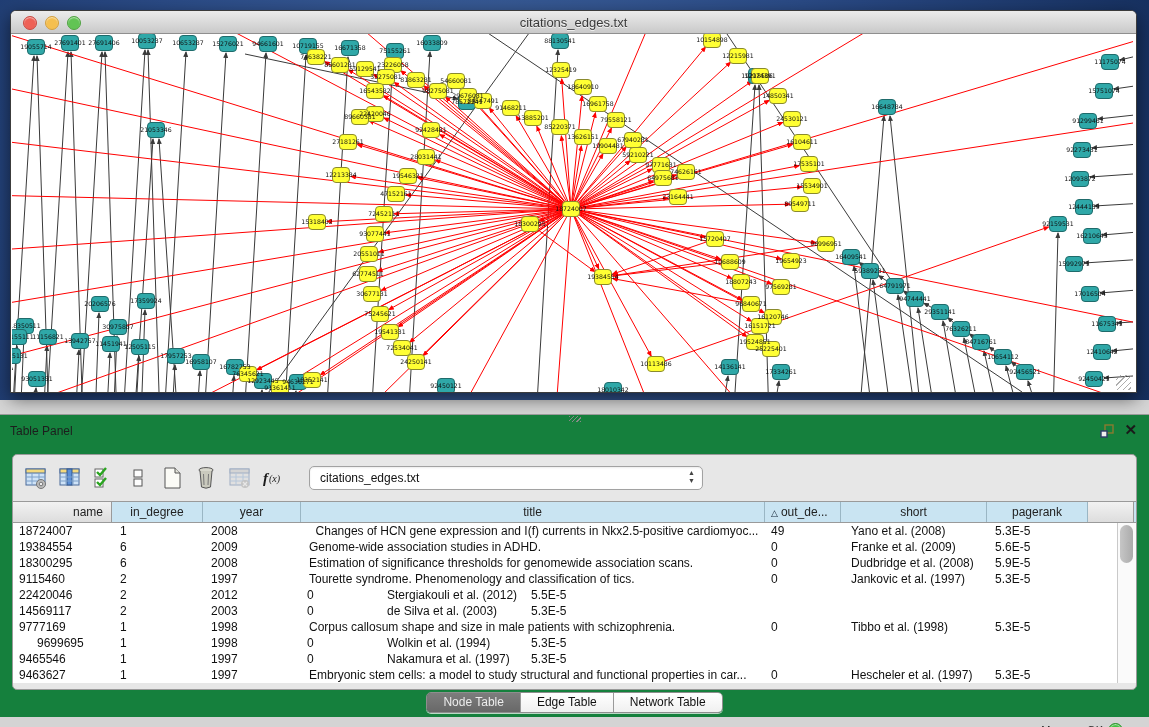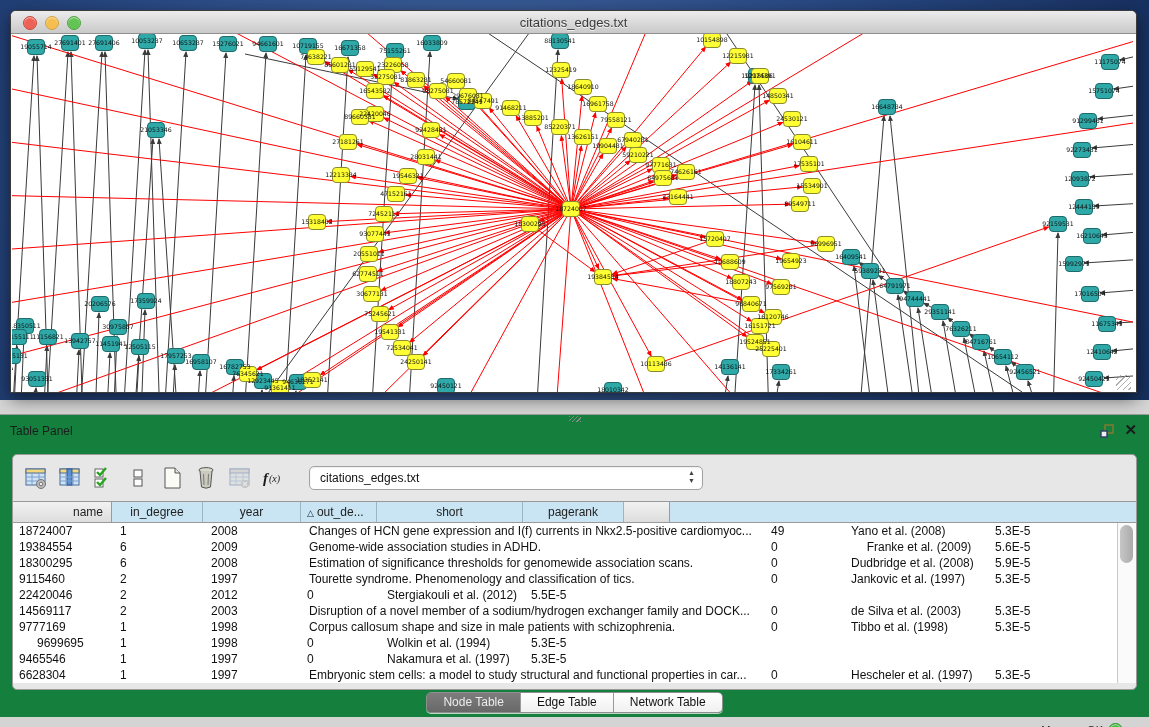--- a/index.html
+++ b/index.html
@@ -618,43 +618,44 @@
         </span>
       <div class="combo">
         <span class="combo-text">citations_edges.txt</span>
         <span class="combo-stepper">▲<br>▼</span>
       </div>
     </div>
     <div class="thead" id="thead">
         <div class="th gray" style="width: 99px; text-align: right; padding-right: 8px;"><span>name</span></div>
         <div class="th" style="width: 91px; text-align: center;"><span>in_degree</span></div>
         <div class="th" style="width: 98px; text-align: center;"><span>year</span></div>
+        <div class="th" style="width: 464px; text-align: center;"><span>title</span></div>
         <div class="th" style="width: 76px; text-align: left;"><span class="sort">△</span><span>out_de...</span></div>
         <div class="th" style="width: 146px; text-align: center;"><span>short</span></div>
         <div class="th" style="width: 101px; text-align: center;"><span>pagerank</span></div>
         <div class="th gray" style="width: 46px;"></div>
       </div>
     <div class="tbody">
       <div id="tbody-rows">
           <div class="tr">
             <div class="td" style="width: 99px; padding-left: 6px;">18724007</div>
             <div class="td" style="width: 91px; padding-left: 8px;">1</div>
             <div class="td" style="width: 98px; padding-left: 8px;">2008</div>
-            <div class="td" style="width: 464px; padding-left: 8px;">Changes of HCN gene expression and I(f) currents in Nkx2.5-positive cardiomyoc...</div>
+            <div class="td" style="width: 464px; padding-left: 8px; text-align: center;">Changes of HCN gene expression and I(f) currents in Nkx2.5-positive cardiomyoc...</div>
             <div class="td" style="width: 76px; padding-left: 6px;">49</div>
             <div class="td" style="width: 146px; padding-left: 10px;">Yano et al. (2008)</div>
             <div class="td" style="width: 101px; padding-left: 8px;">5.3E-5</div>
           </div>
           <div class="tr">
             <div class="td" style="width: 99px; padding-left: 6px;">19384554</div>
             <div class="td" style="width: 91px; padding-left: 8px;">6</div>
             <div class="td" style="width: 98px; padding-left: 8px;">2009</div>
             <div class="td" style="width: 464px; padding-left: 8px;">Genome-wide association studies in ADHD.</div>
             <div class="td" style="width: 76px; padding-left: 6px;">0</div>
-            <div class="td" style="width: 146px; padding-left: 10px; text-align: center;">Franke et al. (2009)</div>
+            <div class="td" style="width: 146px; padding-left: 10px;">Franke et al. (2009)</div>
             <div class="td" style="width: 101px; padding-left: 8px;">5.6E-5</div>
           </div>
           <div class="tr">
             <div class="td" style="width: 99px; padding-left: 6px;">18300295</div>
             <div class="td" style="width: 91px; padding-left: 8px;">6</div>
             <div class="td" style="width: 98px; padding-left: 8px;">2008</div>
             <div class="td" style="width: 464px; padding-left: 8px;">Estimation of significance thresholds for genomewide association scans.</div>
             <div class="td" style="width: 76px; padding-left: 6px;">0</div>
             <div class="td" style="width: 146px; padding-left: 10px;">Dudbridge et al. (2008)</div>
             <div class="td" style="width: 101px; padding-left: 8px;">5.9E-5</div>
@@ -673,21 +674,20 @@
             <div class="td" style="width: 91px; padding-left: 8px;">2</div>
             <div class="td" style="width: 98px; padding-left: 8px;">2012</div>
             <div class="td" style="width: 76px; padding-left: 6px;">0</div>
             <div class="td" style="width: 146px; padding-left: 10px;">Stergiakouli et al. (2012)</div>
             <div class="td" style="width: 101px; padding-left: 8px;">5.5E-5</div>
           </div>
           <div class="tr">
             <div class="td" style="width: 99px; padding-left: 6px;">14569117</div>
             <div class="td" style="width: 91px; padding-left: 8px;">2</div>
             <div class="td" style="width: 98px; padding-left: 8px;">2003</div>
-            <div class="td" style="width: 464px; padding-left: 8px;">Disruption of a novel member of a sodium/hydrogen exchanger family and DOCK...</div>
             <div class="td" style="width: 76px; padding-left: 6px;">0</div>
             <div class="td" style="width: 146px; padding-left: 10px;">de Silva et al. (2003)</div>
             <div class="td" style="width: 101px; padding-left: 8px;">5.3E-5</div>
           </div>
           <div class="tr">
             <div class="td" style="width: 99px; padding-left: 6px;">9777169</div>
             <div class="td" style="width: 91px; padding-left: 8px;">1</div>
             <div class="td" style="width: 98px; padding-left: 8px;">1998</div>
             <div class="td" style="width: 464px; padding-left: 8px;">Corpus callosum shape and size in male patients with schizophrenia.</div>
             <div class="td" style="width: 76px; padding-left: 6px;">0</div>
@@ -704,21 +704,21 @@
           </div>
           <div class="tr">
             <div class="td" style="width: 99px; padding-left: 6px;">9465546</div>
             <div class="td" style="width: 91px; padding-left: 8px;">1</div>
             <div class="td" style="width: 98px; padding-left: 8px;">1997</div>
             <div class="td" style="width: 76px; padding-left: 6px;">0</div>
             <div class="td" style="width: 146px; padding-left: 10px;">Nakamura et al. (1997)</div>
             <div class="td" style="width: 101px; padding-left: 8px;">5.3E-5</div>
           </div>
           <div class="tr">
-            <div class="td" style="width: 99px; padding-left: 6px;">6628304</div>
+            <div class="td" style="width: 99px; padding-left: 6px;">9463627</div>
             <div class="td" style="width: 91px; padding-left: 8px;">1</div>
             <div class="td" style="width: 98px; padding-left: 8px;">1997</div>
             <div class="td" style="width: 464px; padding-left: 8px;">Embryonic stem cells: a model to study structural and functional properties in car...</div>
             <div class="td" style="width: 76px; padding-left: 6px;">0</div>
             <div class="td" style="width: 146px; padding-left: 10px;">Hescheler et al. (1997)</div>
             <div class="td" style="width: 101px; padding-left: 8px;">5.3E-5</div>
           </div>
         </div>
       <div class="scrollbar">
         <div class="thumb"></div>

